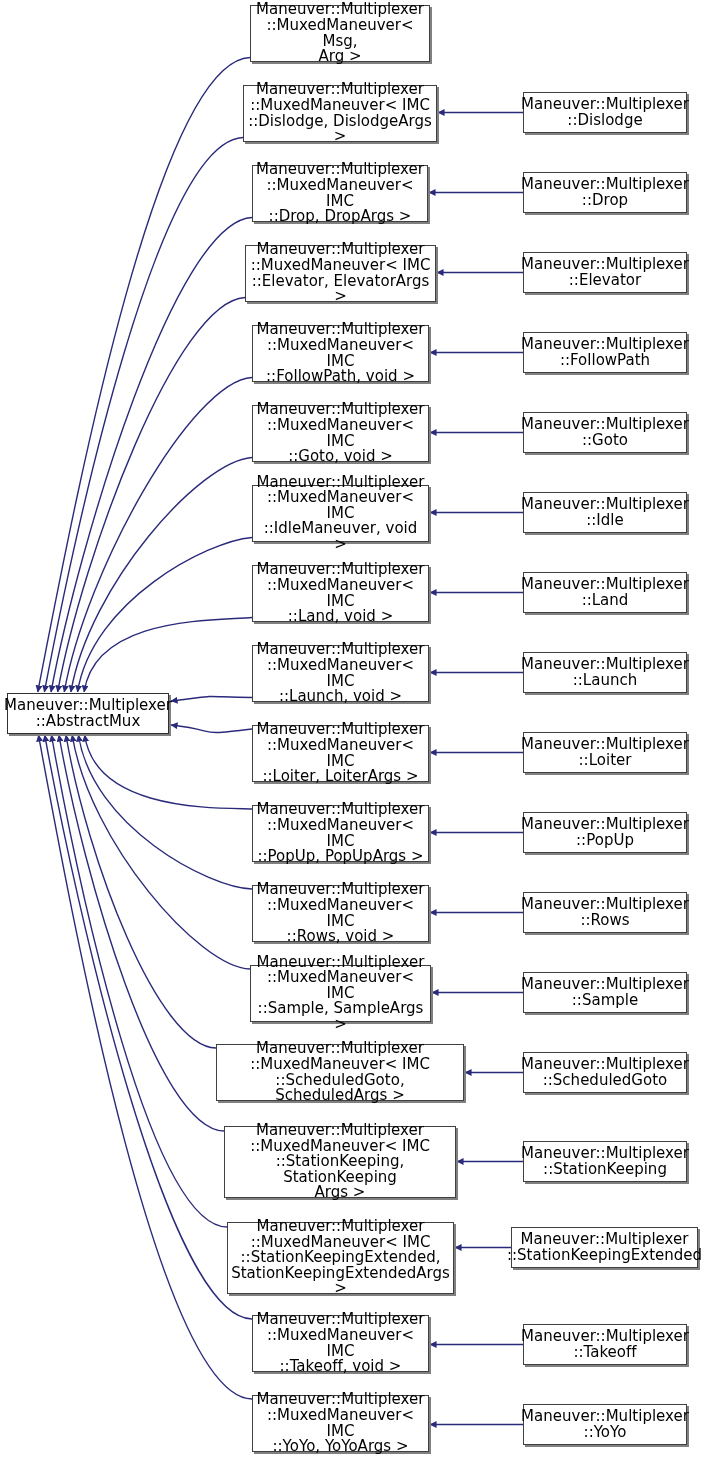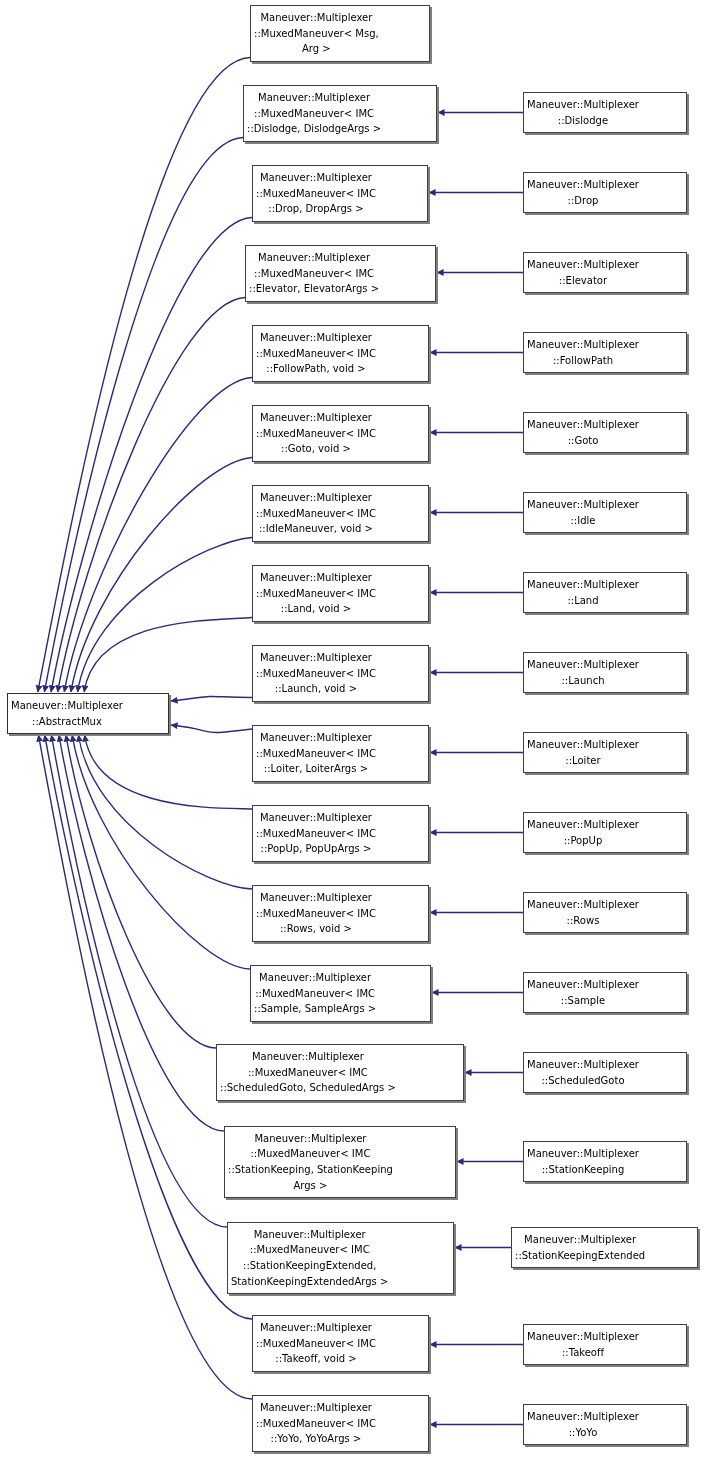--- a/index.html
+++ b/index.html
@@ -26,24 +26,24 @@
     pointer-events: none;
   }
   .node {
     position: absolute;
     box-sizing: border-box;
     background: #ffffff;
     border: 1px solid #404040;
     box-shadow: 2px 2px 0 0 #808080;
     display: flex;
     align-items: center;
-    justify-content: flex-start;
+    justify-content: center;
     text-align: center;
     color: #000000;
-    font-size: 10px;
+    font-size: 15px;
     line-height: 15.6px;
     letter-spacing: 0.01px;
     white-space: pre-line;
     z-index: 2;
   }
   .node.base {
     border: 1px solid #303030;
   }
   .node-label {
     display: block;

